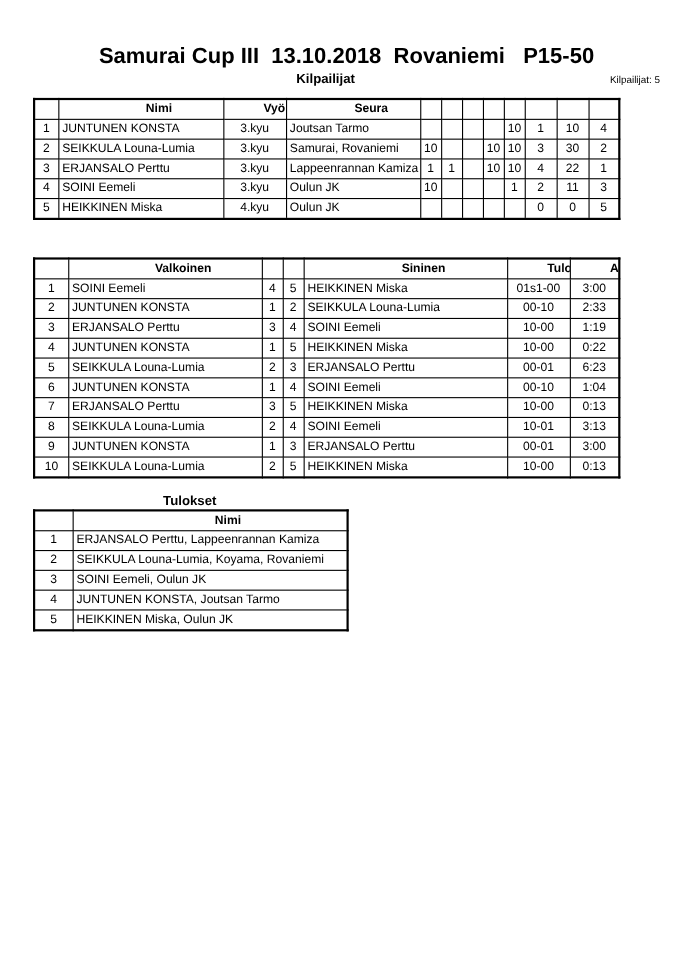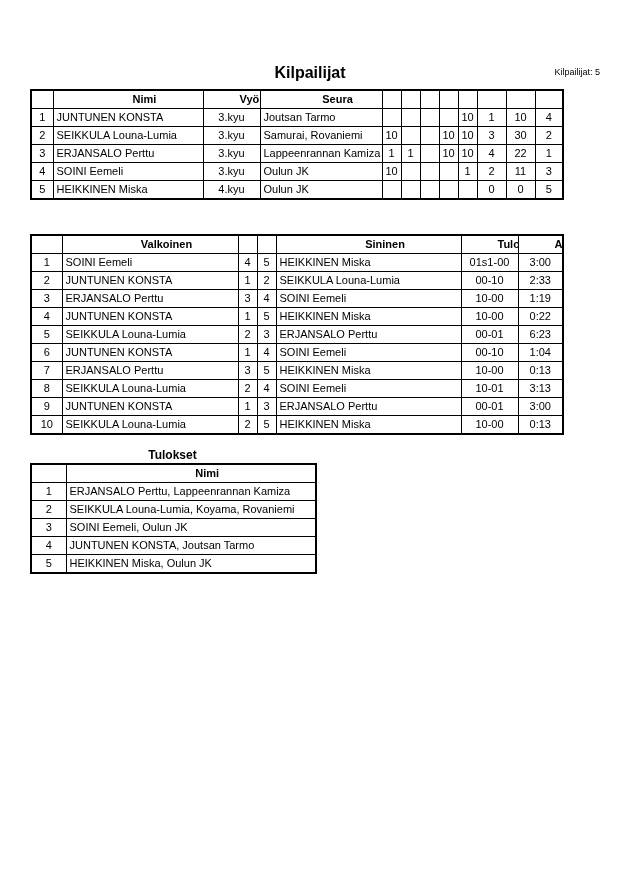--- a/index.html
+++ b/index.html
@@ -25,21 +25,21 @@
     font-size: 20px;
     font-weight: bold;
     white-space: pre;
   }
   .section-label {
     position: absolute;
     text-align: center;
     font-weight: bold;
     font-size: 12px;
   }
-  .label-kilpailijat { top: 64px; left: 44px; width: 532px; font-size: 16px; }
+  .label-kilpailijat { top: 64px; left: 30px; width: 532px; font-size: 12px; }
   .label-ottelut     { top: 216px; left: 30px; width: 532px; }
   .label-tulokset    { top: 448px; left: 30px; width: 285px; }
   .count-label {
     position: absolute;
     top: 67px;
     right: 30px;
     font-size: 9px;
     text-align: center;
   }
   table.sheet {
@@ -67,20 +67,21 @@
     padding-left: 36px;
   }
   td.l { text-align: left; padding-left: 5px; }
   td.c { text-align: center; }
 </style>
 </head>
 <body>
 
 <div class="page">
 
+  <div class="page-title">Samurai Cup III  13.10.2018  Rovaniemi   P15-50</div>
 
   <div class="section-label label-kilpailijat">Kilpailijat</div>
 
   <div class="count-label">Kilpailijat: 5</div>
 
   <table class="sheet t-kilpailijat">
     <colgroup>
       <col style="width:22px">
         <col style="width:150px">
         <col style="width:57px">

